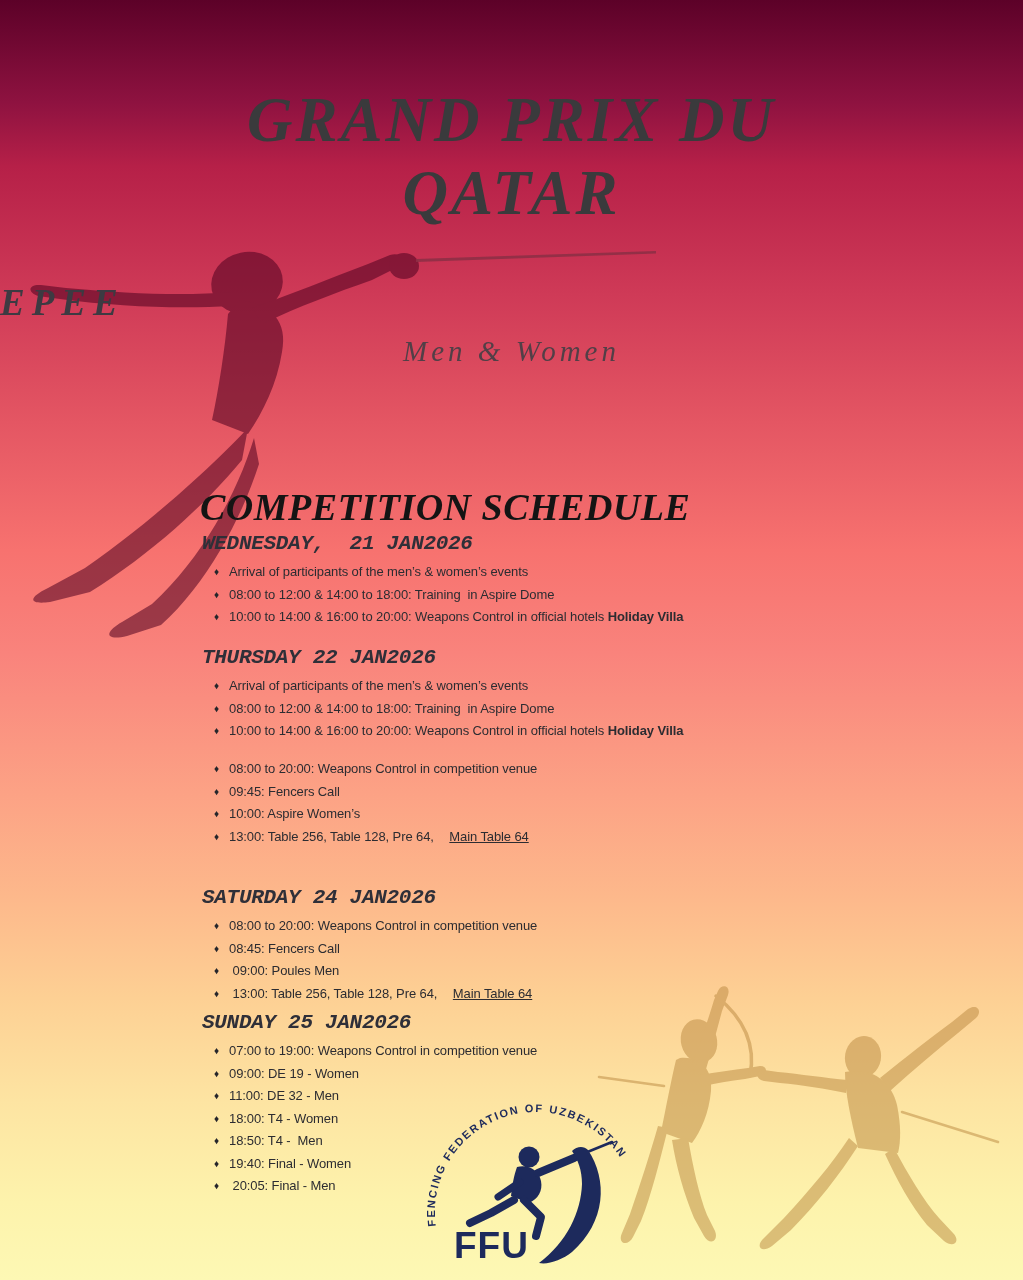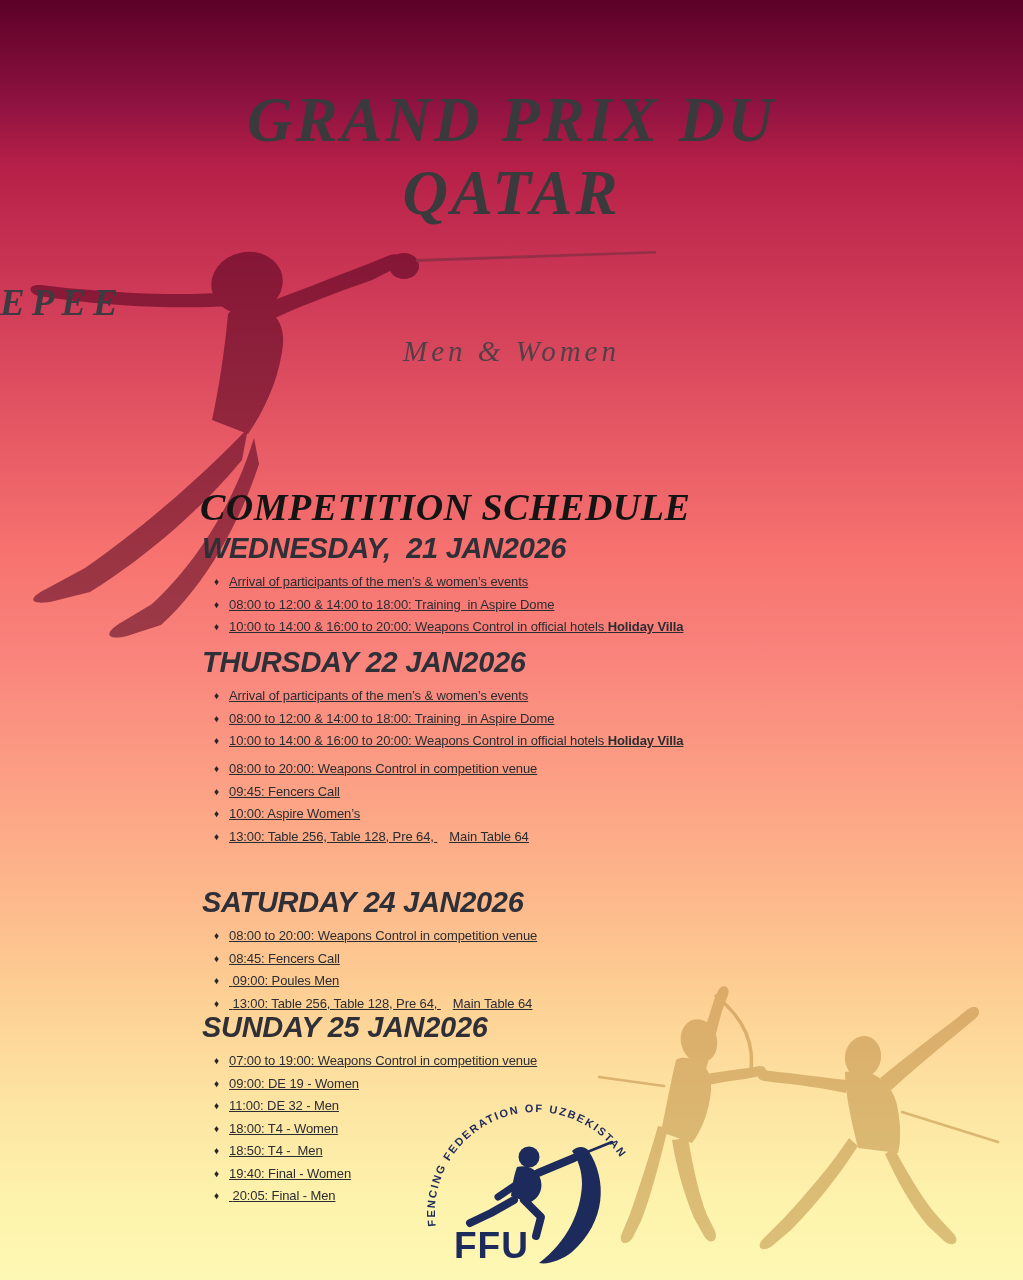--- a/index.html
+++ b/index.html
@@ -36,27 +36,27 @@
     font-size:38px;letter-spacing:0.5px;color:#141414;white-space:pre-wrap;margin-top:44px;
   }
   .schedule{position:absolute;left:202px;top:0;width:610px;z-index:1;}
   .day-block{position:absolute;left:0;width:100%;}
   .day-block:nth-of-type(1){top:532px}
   .day-block:nth-of-type(2){top:646px}
   .day-block:nth-of-type(3){top:760px}
   .day-block:nth-of-type(4){top:886px}
   .day-block:nth-of-type(5){top:1011px}
   .day-heading{
-    margin:0 0 8px 0;font-size:29px;font-weight:bold;font-style:italic;
-    color:#2f2f38;white-space:pre-wrap;letter-spacing:-0.3px;
+    margin:0 0 8px 0;font-size:21px;font-weight:bold;font-style:italic;
+    color:#2f2f38;white-space:pre-wrap;letter-spacing:-0.3px;font-family:Liberation Mono, monospace;
   }
   ul.day-items{list-style:none;margin:0;padding:0 0 0 12px;}
   li.item{display:flex;margin:0 0 5.5px 0;font-size:13px;line-height:17px;color:#2c2c31;}
   .bullet{width:15px;flex:none;font-size:10px;line-height:17px;color:#26262b;}
-  .item-text{white-space:pre-wrap;letter-spacing:-0.1px;text-decoration:underline;}
+  .item-text{white-space:pre-wrap;letter-spacing:-0.1px;}
   .item-text .bold{font-weight:bold;}
   .item-text .link{color:inherit;text-decoration:underline;cursor:pointer;margin-left:12px;}
 </style>
 </head>
 <body>
 
 <div class="poster">
 
   <svg class="art" width="1023" height="1280" viewBox="0 0 1023 1280">
 

